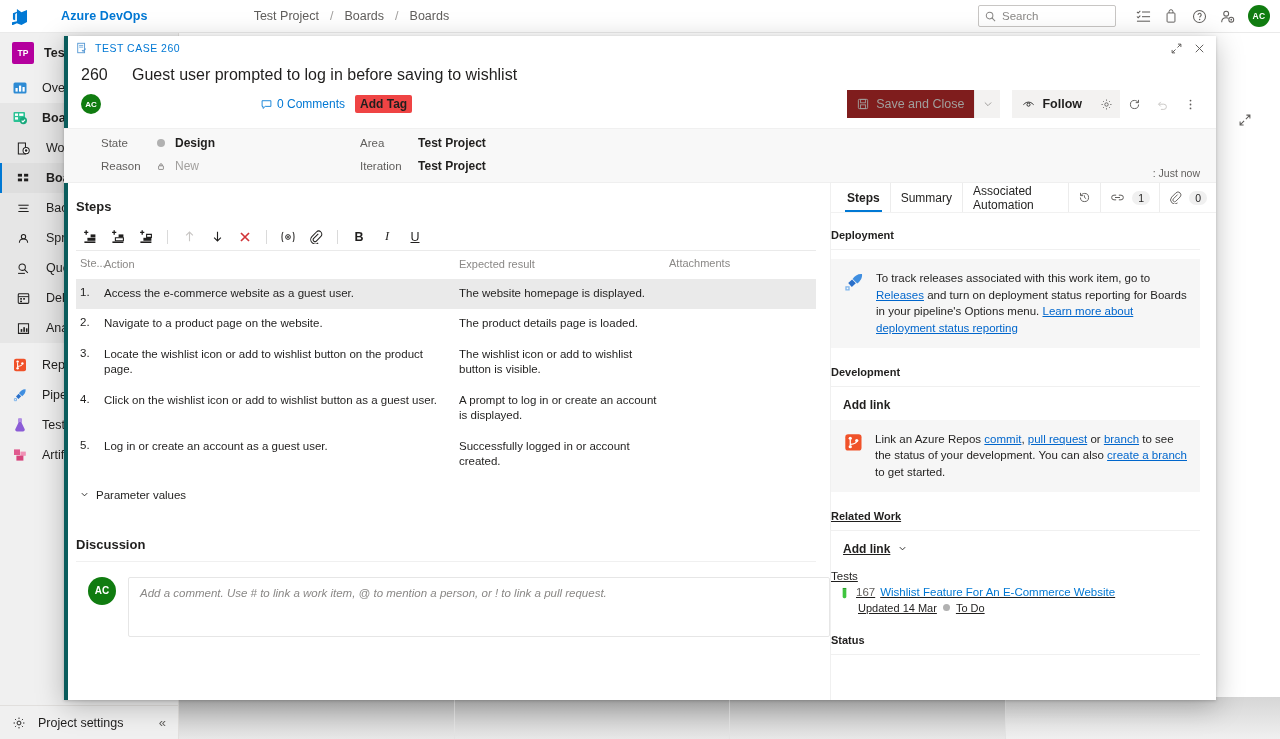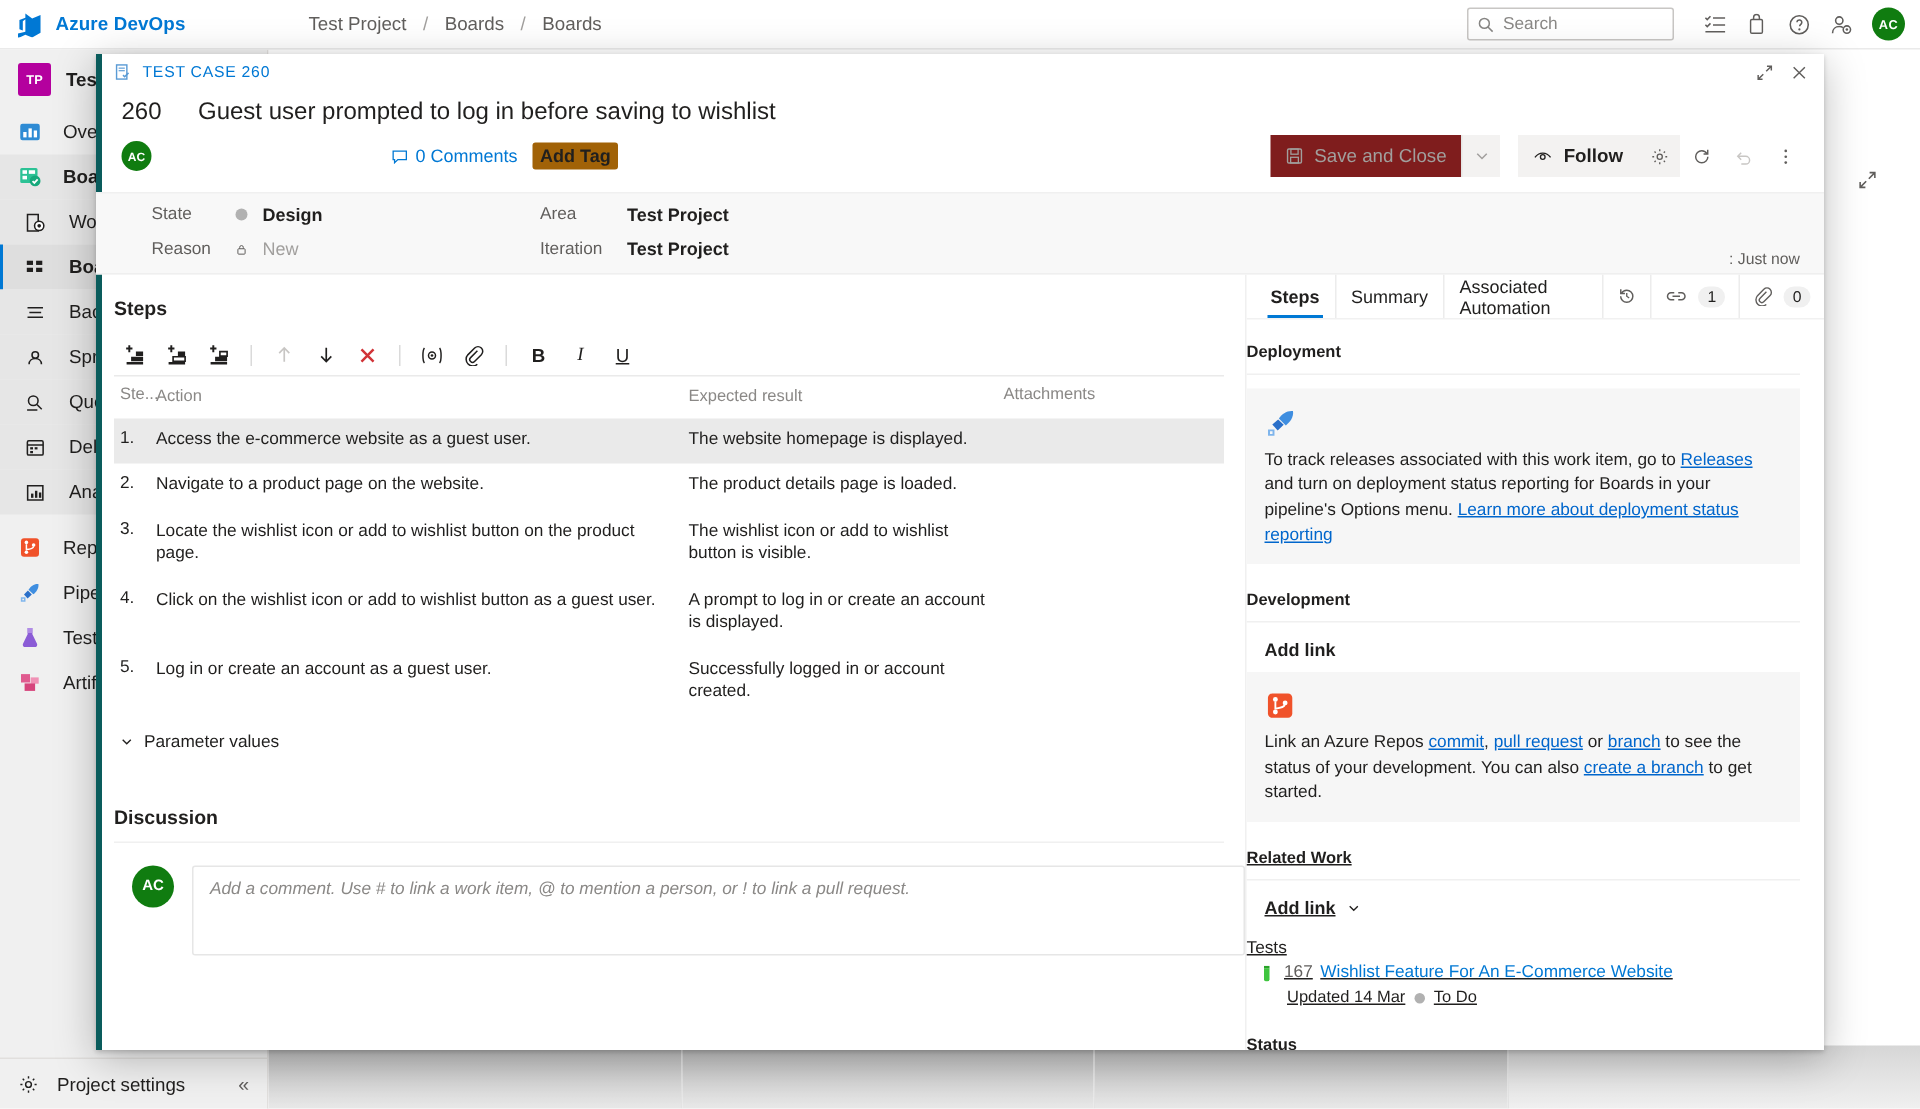--- a/index.html
+++ b/index.html
@@ -12,21 +12,21 @@
     -webkit-font-smoothing: antialiased;
   }
 
   
   .app-root { position: absolute; inset: 0; background: #ffffff; }
 
   
   .topbar {
     position: absolute; top: 0; left: 0; right: 0; height: 33px;
     background: #ffffff; display: flex; align-items: center;
-    border-bottom: 1px solid #eaeaea; z-index: 2;
+    border-bottom: 1px solid #eaeaea; z-index: 2; gap: 24px;
   }
   .ado-logo { width: 22px; height: 22px; margin-left: 9px; display:flex; align-items:center; justify-content:center;}
   .brand {
     color: #0078d4; font-weight: bold; font-size: 12.5px; margin-left: 6px;
     letter-spacing: .1px;
   }
   .crumbs { display: flex; align-items: center; margin-left: 80px; font-size: 12.5px; }
   .crumb { color: #605e5c; padding: 0 2px; }
   .crumb-sep { color: #a19f9d; margin: 0 9px; }
   .topbar-right { margin-left: auto; display: flex; align-items: center; padding-right: 10px; gap: 2px;}
@@ -112,21 +112,21 @@
   .avatar-sm {
     width: 20px; height: 20px; border-radius: 50%; background: #107c10; color: #fff;
     font-size: 8px; display: flex; align-items: center; justify-content: center; font-weight: bold;
   }
   .comments-link {
     margin-left: 160px; display: flex; align-items: center; font-size: 12px; color: #0078d4; cursor: pointer;
   }
   .comments-link .cico { margin-right: 5px; color:#0078d4; display:flex;}
   .add-tag {
     margin-left: 10px; font-size: 12px; font-weight: bold; color: #201f1e;
-    background: #a16207; padding: 2px 5px; border-radius: 2px; cursor: pointer;
+    background: #ef4444; padding: 2px 5px; border-radius: 2px; cursor: pointer;
   }
   .actions { margin-left: auto; display: flex; align-items: center; }
   .btn-save {
     display: flex; align-items: center; height: 28px; padding: 0 10px; background: #7f1d1d;
     color: #a19f9d; font-size: 12.5px; gap: 7px; cursor: default;
   }
   .btn-split {
     width: 26px; height: 28px; background: #f3f2f1; display: flex; align-items: center;
     justify-content: center; color: #a19f9d; border-left: 1px solid #e6e5e4; cursor: pointer;
   }
@@ -218,21 +218,21 @@
     margin-left: 12px; width: 706px; height: 60px; border: 1px solid #e6e6e6; border-radius: 2px;
     padding: 9px 11px; font-size: 11.5px; color: #8a8886; font-style: italic; background: #fff;
   }
 
   
   .rail { padding: 16px 16px 0 0; padding-left: 0; }
   .rail-sec { padding-left: 0; margin-bottom: 2px; }
   .rail-h { font-size: 11px; font-weight: bold; color: #201f1e; padding-left: 0; }
   .rail-rule { height: 1px; background: #f0f0f0; margin: 8px 0 9px 0; }
   .info-card {
-    background: #f6f6f6; display: flex; padding: 11px 12px; font-size: 11.5px; line-height: 1.45; color: #201f1e; flex-direction: column;
+    background: #f6f6f6; display: flex; padding: 11px 12px; font-size: 11.5px; line-height: 1.45; color: #201f1e;
   }
   .info-card .ic { flex: none; margin-right: 11px; margin-top: 1px; }
   .lnk { color: #0066cc; text-decoration: underline; cursor: pointer; }
   .add-link-row { font-size: 12px; font-weight: bold; padding: 2px 0 8px 12px; display: flex; align-items: center; gap: 8px; cursor: pointer; }
   .parent-card { background: #f6f6f6; padding: 7px 12px; font-size: 11.5px; }
   .rel-group { font-size: 11.5px; color: #201f1e; padding: 6px 0 4px 0; }
   .rel-item { display: flex; align-items: flex-start; font-size: 11.5px; padding-left: 8px; }
   .rel-item .tico { flex: none; margin-right: 6px; margin-top: 1px; }
   .rel-id { color: #605e5c; margin-right: 5px; }
   .rel-title { color: #0078d4; cursor: pointer; }

